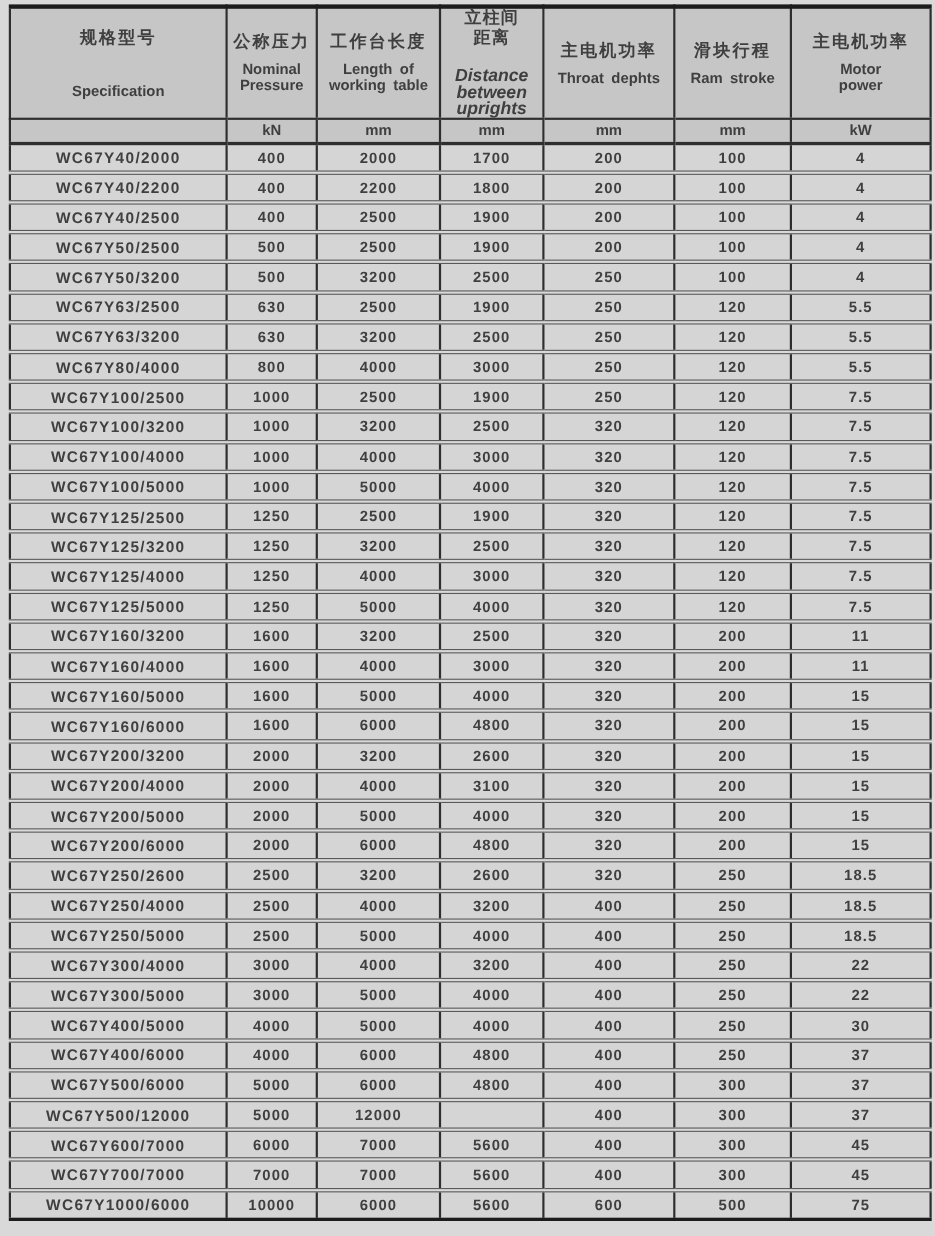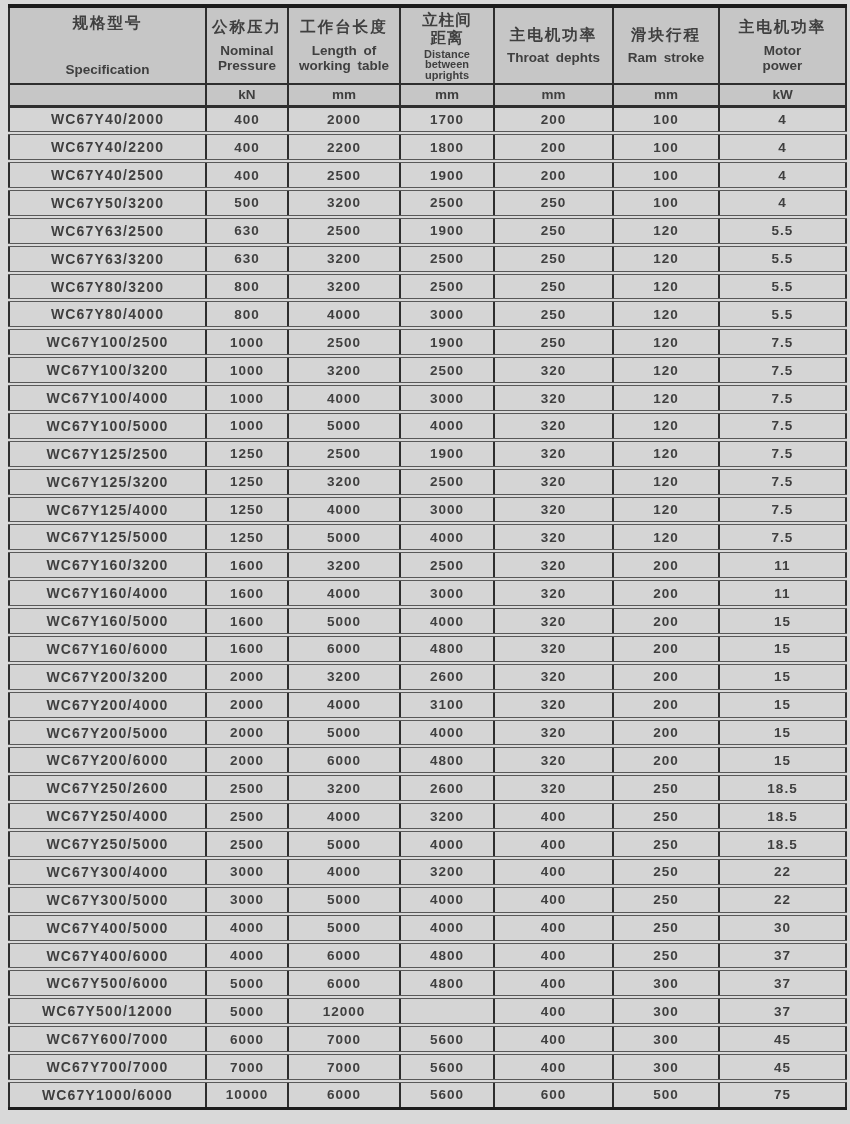--- a/index.html
+++ b/index.html
@@ -61,25 +61,26 @@
     font-weight: 700;
     color: var(--text, #3f3f3f);
     white-space: pre-line;
     line-height: 1.15;
     margin-top: 6px;
     word-spacing: 3px;
   }
   th.col-spec .hdr-en { margin-top: 30px; }
   th.col-uprights .hdr-zh { letter-spacing: 1px; line-height: 1.15; }
   th.col-uprights .hdr-en {
-    font-size: 11px;
+    font-size: 16px;
     line-height: 0.95;
-    margin-top: 2px;
+    margin-top: 18px;
     letter-spacing: 0;
     word-spacing: 0;
+    font-style: italic;
   }
   tbody td {
     background: var(--row-bg, #d5d5d5);
     border-bottom: 4px double var(--row-line, #595959);
     font-size: 13.5px;
     font-weight: 700;
     color: var(--text, #3f3f3f);
     letter-spacing: 1px;
   }
   tbody tr:last-child td { border-bottom: none; }
@@ -171,49 +172,49 @@
         <tr>
           <td class="model">WC67Y40/2500</td>
           <td>400</td>
           <td>2500</td>
           <td>1900</td>
           <td>200</td>
           <td>100</td>
           <td>4</td>
         </tr>
         <tr>
+          <td class="model">WC67Y50/2500</td>
+          <td>500</td>
+          <td>2500</td>
+          <td>1900</td>
+          <td>200</td>
+          <td>100</td>
+          <td>4</td>
+        </tr>
+        <tr>
           <td class="model">WC67Y50/3200</td>
           <td>500</td>
           <td>3200</td>
           <td>2500</td>
           <td>250</td>
           <td>100</td>
           <td>4</td>
         </tr>
         <tr>
           <td class="model">WC67Y63/2500</td>
           <td>630</td>
           <td>2500</td>
           <td>1900</td>
           <td>250</td>
           <td>120</td>
           <td>5.5</td>
         </tr>
         <tr>
           <td class="model">WC67Y63/3200</td>
           <td>630</td>
-          <td>3200</td>
-          <td>2500</td>
-          <td>250</td>
-          <td>120</td>
-          <td>5.5</td>
-        </tr>
-        <tr>
-          <td class="model">WC67Y80/3200</td>
-          <td>800</td>
           <td>3200</td>
           <td>2500</td>
           <td>250</td>
           <td>120</td>
           <td>5.5</td>
         </tr>
         <tr>
           <td class="model">WC67Y80/4000</td>
           <td>800</td>
           <td>4000</td>

